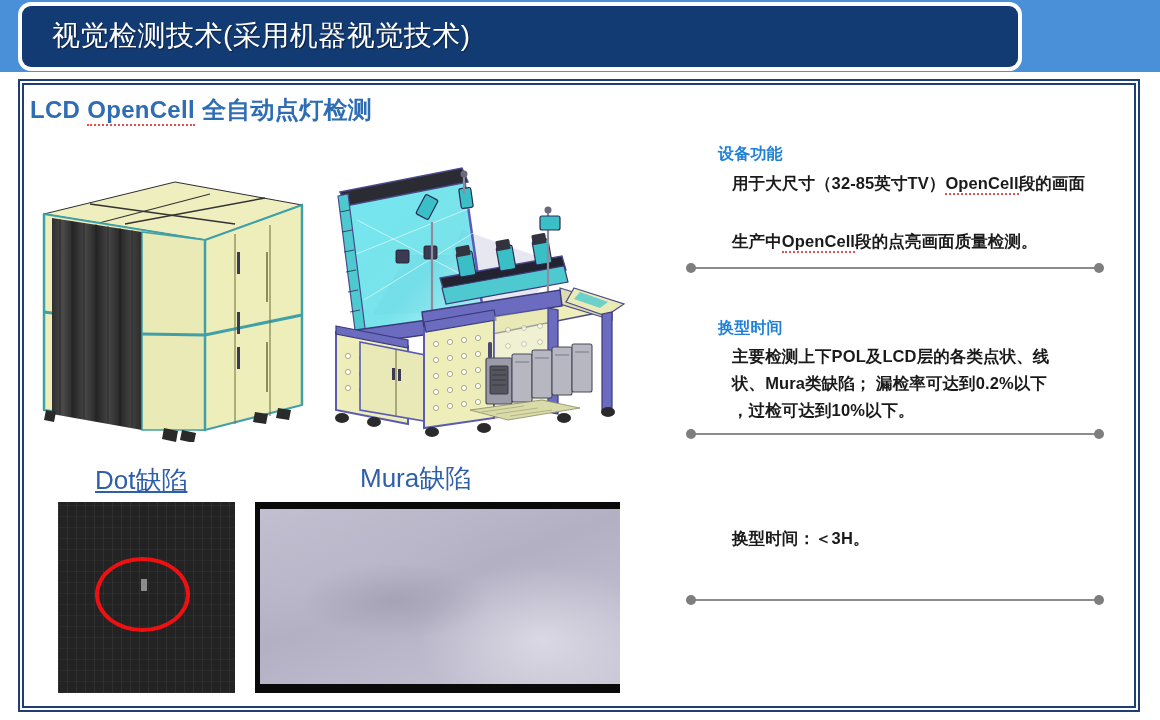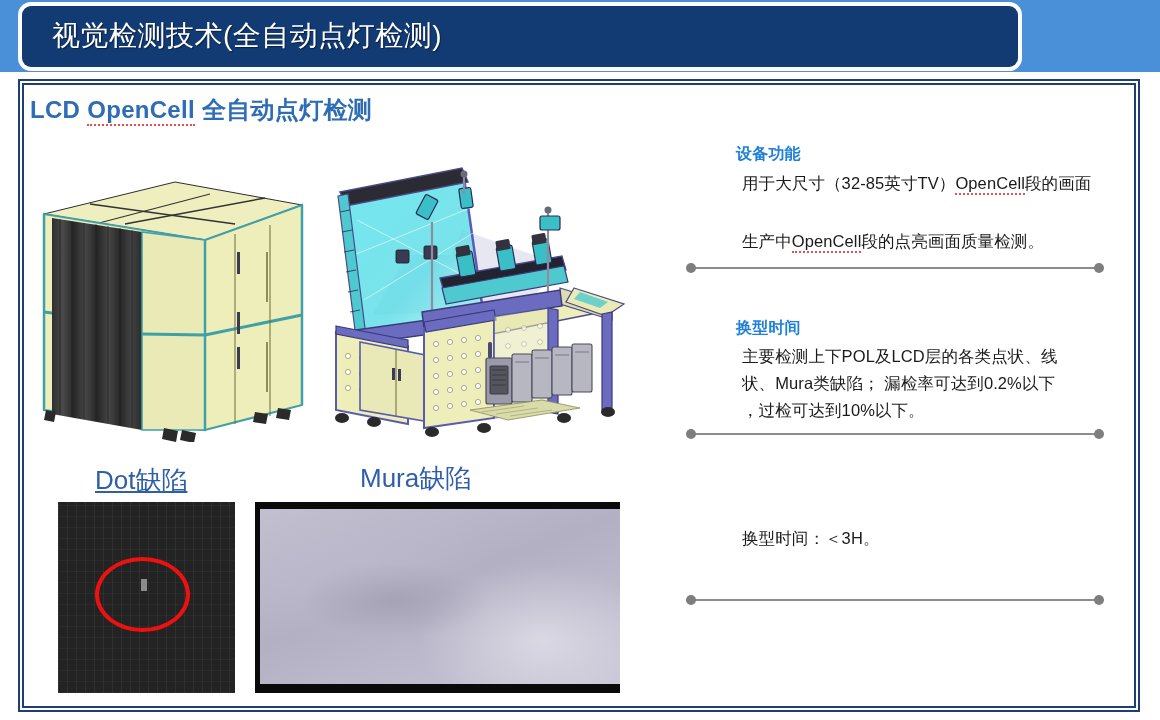--- a/index.html
+++ b/index.html
@@ -131,38 +131,38 @@
       linear-gradient(160deg, #c3c0d1 0%, #b3b0c4 45%, #c8c5d6 100%);
   }
   #mura-blemish {
     position: absolute;
     left: 10%; top: 30%;
     width: 55%; height: 45%;
     background: radial-gradient(ellipse at center, rgba(130,126,145,0.30), rgba(130,126,145,0) 68%);
   }
 
   
-  .info-block { position: absolute; left: 726px; width: 420px; }
+  .info-block { position: absolute; left: 708px; width: 420px; }
   #block-function  { top: 144px; }
   #block-capacity  { top: 318px; }
   #block-efficiency{ top: 498px; }
 
   .info-heading {
     color: #2080D8;
     font-size: 16px;
     font-weight: bold;
     margin: 0 0 4px 10px;
     letter-spacing: 0.2px;
   }
   .info-body {
     color: #1a1a1a;
     font-size: 16.5px;
-    font-weight: normal;
+    font-weight: bold;
     line-height: 29px;
-    margin: 0 0 0 16px;
+    margin: 0 0 0 24px;
     letter-spacing: 0.1px;
   }
   #block-capacity .info-body,
   #block-efficiency .info-body { line-height: 27px; }
   .info-body .spell {
     border-bottom: 2px dotted #e05050;
     padding-bottom: 1px;
   }
 
   .divider {
@@ -190,21 +190,21 @@
 
   #divider-1 { top: 263px; }
   #divider-2 { top: 429px; }
   #divider-3 { top: 595px; }
 </style>
 </head>
 <body>
 
 <div id="header-band"></div>
 <div id="header-plate"></div>
-<div id="header-title">视觉检测技术(全自动点灯检测)</div>
+<div id="header-title">视觉检测技术(采用机器视觉技术)</div>
 
 <div id="content-frame"></div>
 
 <div id="slide-title">
   <span>LCD </span><span class="spell">OpenCell</span><span> 全自动点灯检测</span>
 </div>
 
 <svg id="machine-cabinet" viewBox="0 0 290 280">
   <defs>
     <linearGradient id="curtain" x1="0" y1="0" x2="1" y2="0">

